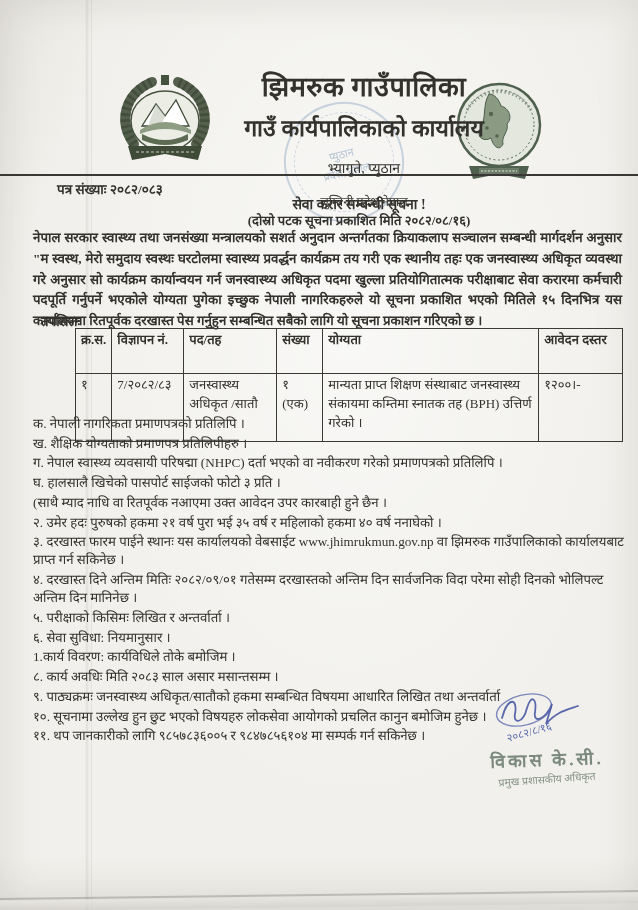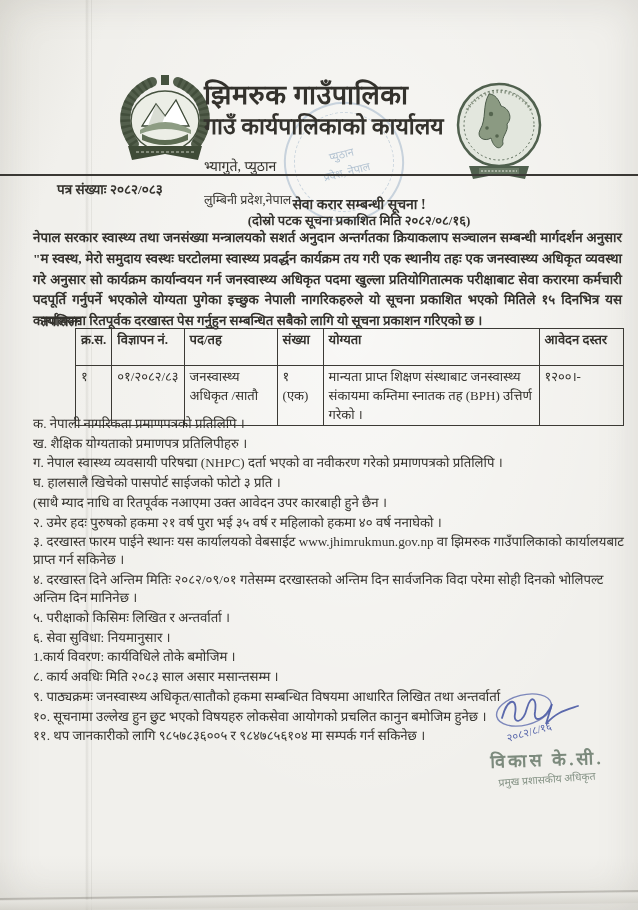--- a/index.html
+++ b/index.html
@@ -17,43 +17,43 @@
   
   .crease-v{position:absolute;left:85px;top:0;bottom:0;width:5px;
     background:linear-gradient(90deg,transparent,rgba(110,108,98,.14) 40%,rgba(110,108,98,.05) 60%,transparent);}
   .crease-v2{position:absolute;left:91px;top:0;bottom:0;width:1px;background:rgba(110,108,98,.10);}
   .crease-h{position:absolute;left:-6px;right:-6px;top:894px;height:2px;background:rgba(105,103,92,.32);transform:rotate(-0.7deg);}
   .crease-h2{position:absolute;left:-6px;right:-6px;top:897px;height:10px;background:linear-gradient(180deg,rgba(230,229,224,.9),rgba(208,206,198,.55));transform:rotate(-0.7deg);}
 
   
   .emblem-left{position:absolute;left:112px;top:74px;width:106px;height:100px;}
   .seal-right{position:absolute;left:449px;top:80px;width:100px;height:110px;}
-  .header-text{position:absolute;left:204px;top:80px;width:320px;line-height:1.15;}
+  .header-text{position:absolute;left:204px;top:72px;width:320px;text-align:center;line-height:1.15;}
   .h-muni{font-size:27px;font-weight:bold;letter-spacing:.5px;}
-  .h-office{font-size:23px;font-weight:600;margin-top:3px;}
+  .h-office{font-size:23px;font-weight:600;margin-top:13px;}
   .h-place{font-size:14px;font-weight:normal;margin-top:19px;}
   .h-prov{font-size:12.5px;margin-top:17px;}
 
   .watermark-stamp{position:absolute;left:284px;top:102px;width:116px;height:116px;
     border:2px solid rgba(92,130,168,.30);border-radius:50%;transform:rotate(-16deg);
     display:flex;flex-direction:column;justify-content:center;align-items:center;gap:3px;pointer-events:none;}
   .watermark-stamp .inner-ring{position:absolute;inset:8px;border:1px dashed rgba(92,130,168,.28);border-radius:50%;}
   .wm-txt{font-size:11px;color:rgba(80,120,160,.40);transform:rotate(2deg);}
 
   .rule{position:absolute;left:0;top:174px;width:638px;height:2px;background:#3a3834;}
 
   .ref-no{position:absolute;left:57px;top:180px;font-size:13.5px;font-weight:600;}
   .subject{position:absolute;left:40px;top:194px;width:638px;text-align:center;font-size:14px;font-weight:bold;}
   .published{position:absolute;left:40px;top:211px;width:638px;text-align:center;font-size:13px;font-weight:600;}
 
   .body-par{position:absolute;left:33px;top:228px;width:589px;font-size:13.3px;line-height:20.8px;text-align:justify;font-weight:bold;}
   .tapasil{position:absolute;left:33px;top:312px;font-size:13.3px;font-weight:600;padding-left:8px;}
 
   table.notice{position:absolute;left:75px;top:328px;border-collapse:collapse;font-size:13px;}
-  table.notice th,table.notice td{border:1.6px solid #3c3a35;padding:2px 5px 0 5px;vertical-align:top;text-align:left;line-height:1.45;}
+  table.notice th,table.notice td{border:1.6px solid #3c3a35;padding:2px 5px 8px 5px;vertical-align:top;text-align:left;line-height:1.45;}
   table.notice th{font-weight:600;height:34px;}
   table.notice td{height:52px;font-weight:normal;}
 
   .items{position:absolute;left:33px;top:415px;width:592px;font-size:13.2px;line-height:18.2px;}
   .items p{margin:0 0 1.5px 0;}
   .items p.lead{font-weight:bold;}
 
   .sig-scribble{position:absolute;left:490px;top:684px;width:104px;height:66px;}
   .sig-stamp{position:absolute;left:460px;top:747px;width:174px;text-align:center;}
   .sig-name{font-size:18px;font-weight:bold;color:#6d7d6e;letter-spacing:3px;transform:rotate(-2deg);opacity:.88;}
@@ -136,21 +136,21 @@
         <tr>
       <th>क्र.स.</th>
       <th>विज्ञापन नं.</th>
       <th>पद/तह</th>
       <th>संख्या</th>
       <th>योग्यता</th>
       <th>आवेदन दस्तर</th>
     </tr>
     <tr>
       <td>१</td>
-      <td>०१/२०८२/८३</td>
+      <td>7/२०८२/८३</td>
       <td>जनस्वास्थ्य अधिकृत /सातौ</td>
       <td>१ (एक)</td>
       <td>मान्यता प्राप्त शिक्षण संस्थाबाट जनस्वास्थ्य संकायमा कम्तिमा स्नातक तह (BPH) उत्तिर्ण गरेको ।</td>
       <td>१२००।-</td>
     </tr>
   </tbody>
     </table>
 
   <div class="items">
     <p>क. नेपाली नागरिकता प्रमाणपत्रको प्रतिलिपि ।</p>

